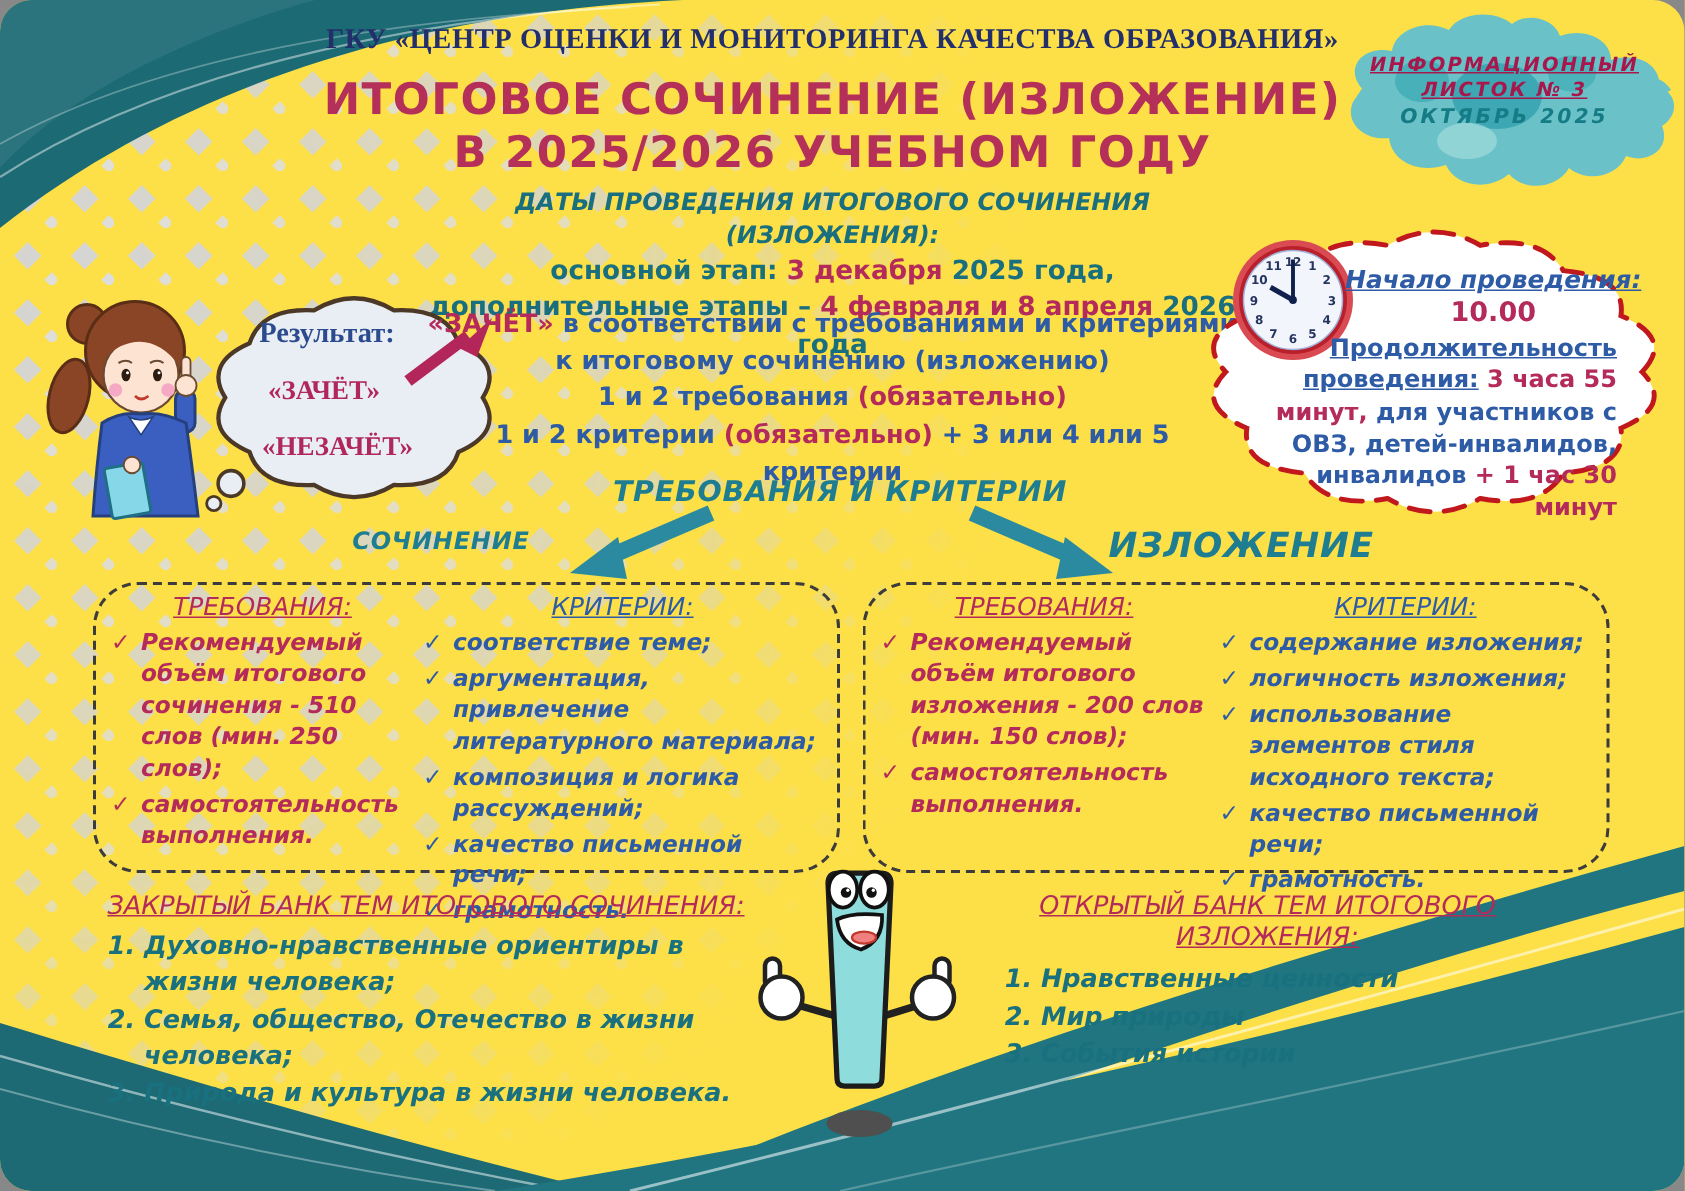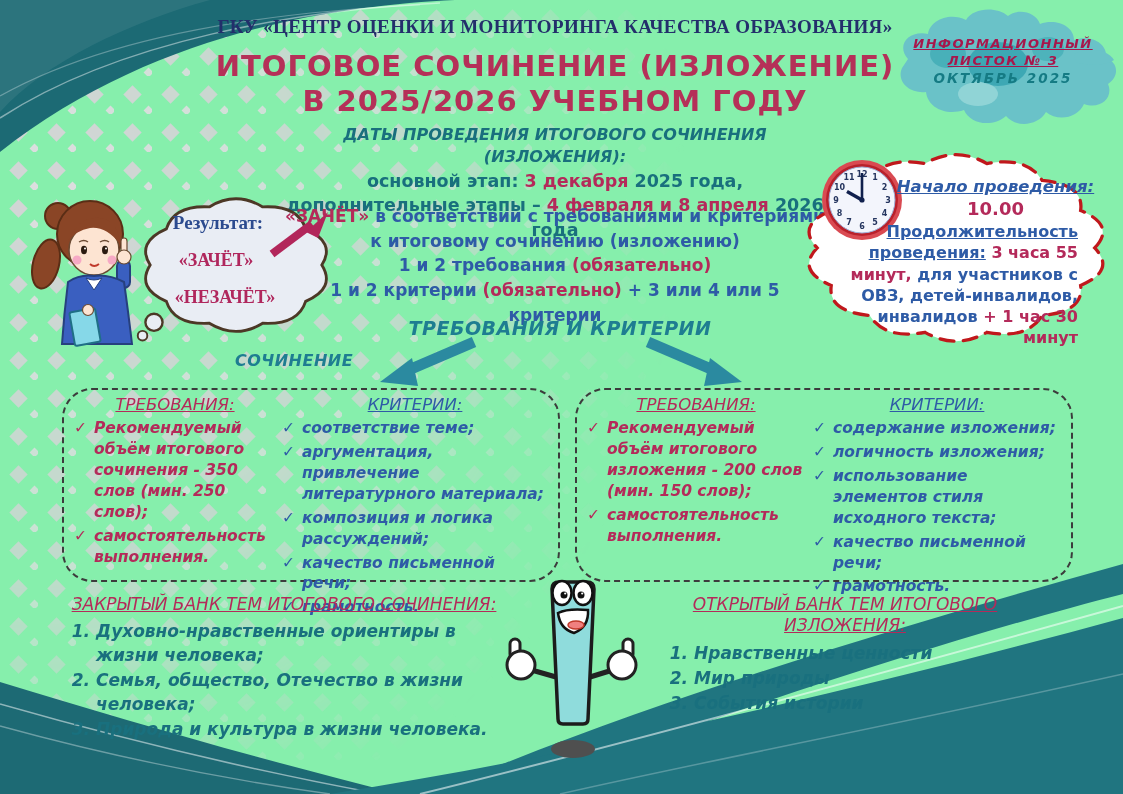--- a/index.html
+++ b/index.html
@@ -1,18 +1,18 @@
 <!DOCTYPE html>
 <html><head>
 <meta charset="utf-8">
 <style>
   html,body{margin:0;padding:0;background:#888;}
   #poster{
-    position:relative;width:1123px;height:794px;background:#86efac;
-    overflow:hidden;font-family:"DejaVu Sans",sans-serif;margin:0 auto;
+    position:relative;width:1123px;height:794px;background:#fde047;
+    overflow:hidden;font-family:"DejaVu Sans",sans-serif;margin:0 auto;border-radius:21px;
   }
   .abs{position:absolute;}
   .ctr{text-align:center;}
   .crimson{color:#b42a5a;}
   .blue{color:#2e5ba6;}
   .teal{color:#196f7d;}
   .u{text-decoration:underline;}
   
   .org-title{left:140px;top:16px;width:830px;font-family:"Liberation Serif",serif;
     font-weight:bold;font-size:19px;letter-spacing:.4px;color:#232f6b;}
@@ -251,27 +251,28 @@
   <div class="abs ctr section-heading">ТРЕБОВАНИЯ И КРИТЕРИИ</div>
   <svg class="abs" style="left:372px;top:334px" width="112" height="54">
     <line x1="102" y1="8" x2="32" y2="38" stroke="#2b8aa0" stroke-width="11"></line>
     <polygon points="40,24 8,48 46,52" fill="#2b8aa0"></polygon>
   </svg>
   <svg class="abs" style="left:638px;top:334px" width="112" height="54">
     <line x1="10" y1="8" x2="80" y2="38" stroke="#2b8aa0" stroke-width="11"></line>
     <polygon points="66,52 104,48 72,24" fill="#2b8aa0"></polygon>
   </svg>
   <div class="abs ctr essay-title">СОЧИНЕНИЕ</div>
+  <div class="abs ctr izl-title">ИЗЛОЖЕНИЕ</div>
 
   <div class="abs dbox box-left">
     <div class="col" style="left:10px;width:202px;">
       <div class="col-title crimson">ТРЕБОВАНИЯ:</div>
       <div class="chk-item crimson">
         <span class="chk">✓</span>
-        <span>Рекомендуемый объём итогового сочинения - 350 слов (мин. 250 слов);</span>
+        <span>Рекомендуемый объём итогового сочинения - 510 слов (мин. 250 слов);</span>
       </div>
       <div class="chk-item crimson">
         <span class="chk">✓</span>
         <span>самостоятельность выполнения.</span>
       </div>
     </div>
     <div class="col" style="left:218px;width:266px;">
       <div class="col-title blue">КРИТЕРИИ:</div>
       <div class="chk-item blue">
         <span class="chk">✓</span>

